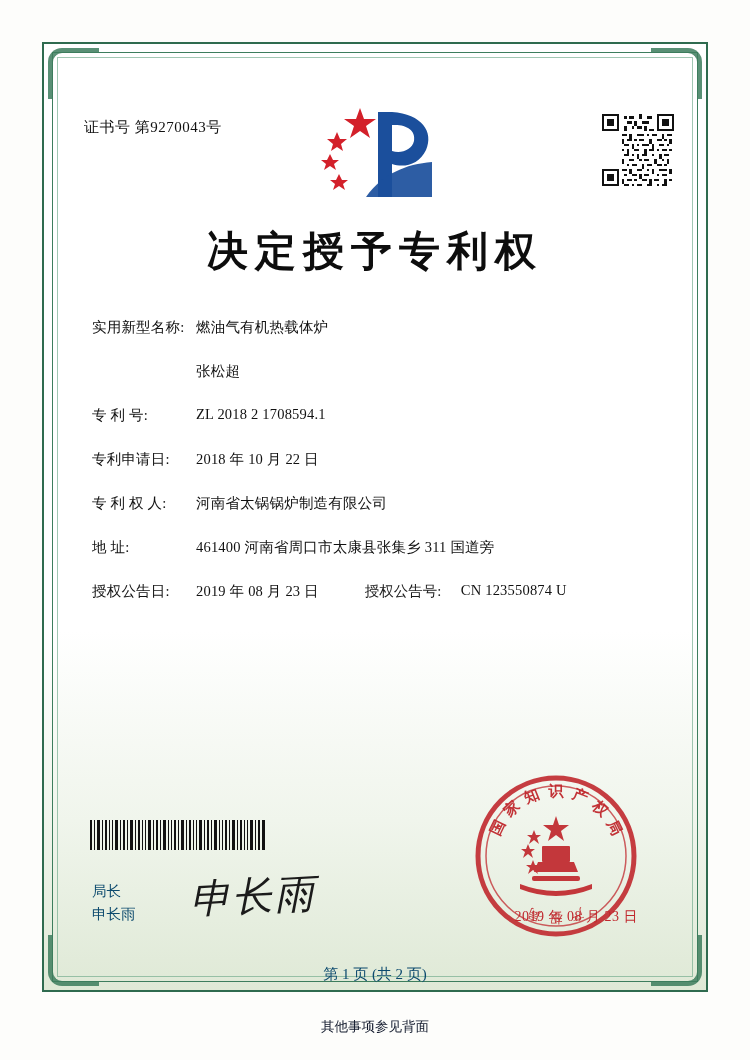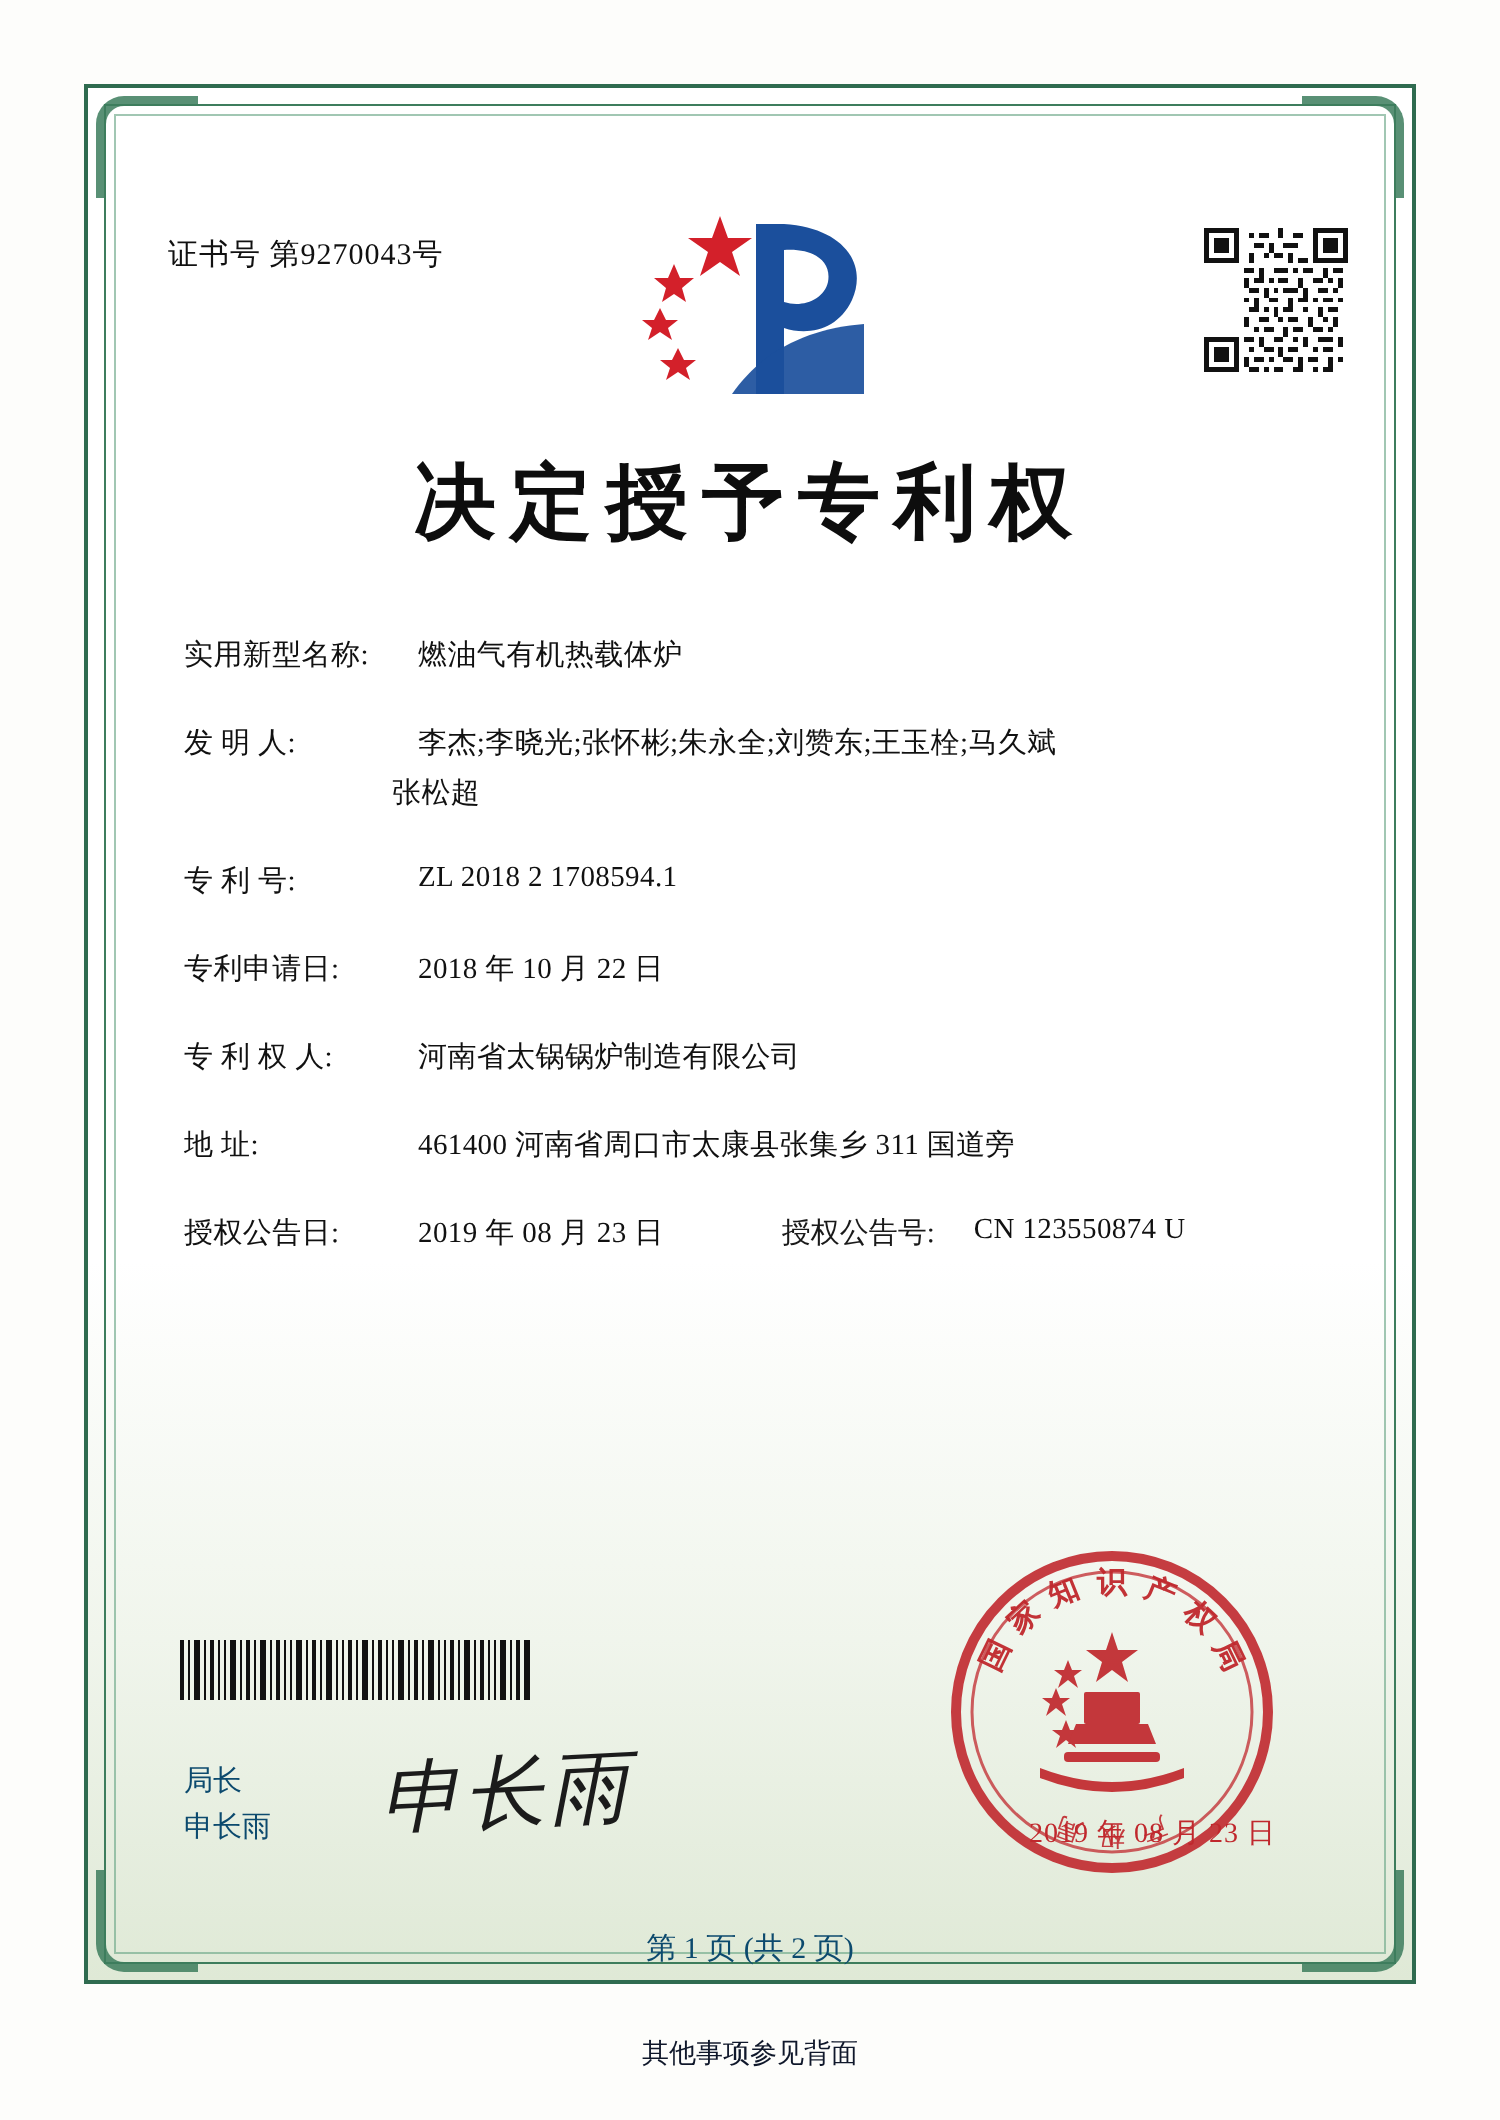--- a/index.html
+++ b/index.html
@@ -115,21 +115,20 @@
     position: absolute;
     left: 24px;
     right: 10px;
     top: 252px;
     font-size: 14.5px;
   }
   .row {
     display: flex;
     align-items: flex-start;
     margin-bottom: 25px;
-    gap: 13px;
   }
   .lbl {
     width: 104px;
     flex: 0 0 104px;
     color: #111;
     letter-spacing: .2px;
   }
   .lbl.sp {
     display: flex;
     justify-content: space-between;
@@ -379,24 +378,20 @@
 
     <div class="title">决定授予专利权</div>
 
     <div class="fields">
 
       <div class="row">
         <div class="lbl">实用新型名称:</div>
         <div class="val">燃油气有机热载体炉</div>
       </div>
 
-      <div class="row tight">
-        <div class="lbl sp">发 明 人:</div>
-        <div class="val">李杰;李晓光;张怀彬;朱永全;刘赞东;王玉栓;马久斌</div>
-      </div>
       <div class="val cont" style="margin-bottom:25px;">张松超</div>
 
       <div class="row">
         <div class="lbl sp">专 利 号:</div>
         <div class="val">ZL 2018 2 1708594.1</div>
       </div>
 
       <div class="row">
         <div class="lbl">专利申请日:</div>
         <div class="val">2018 年 10 月 22 日</div>

